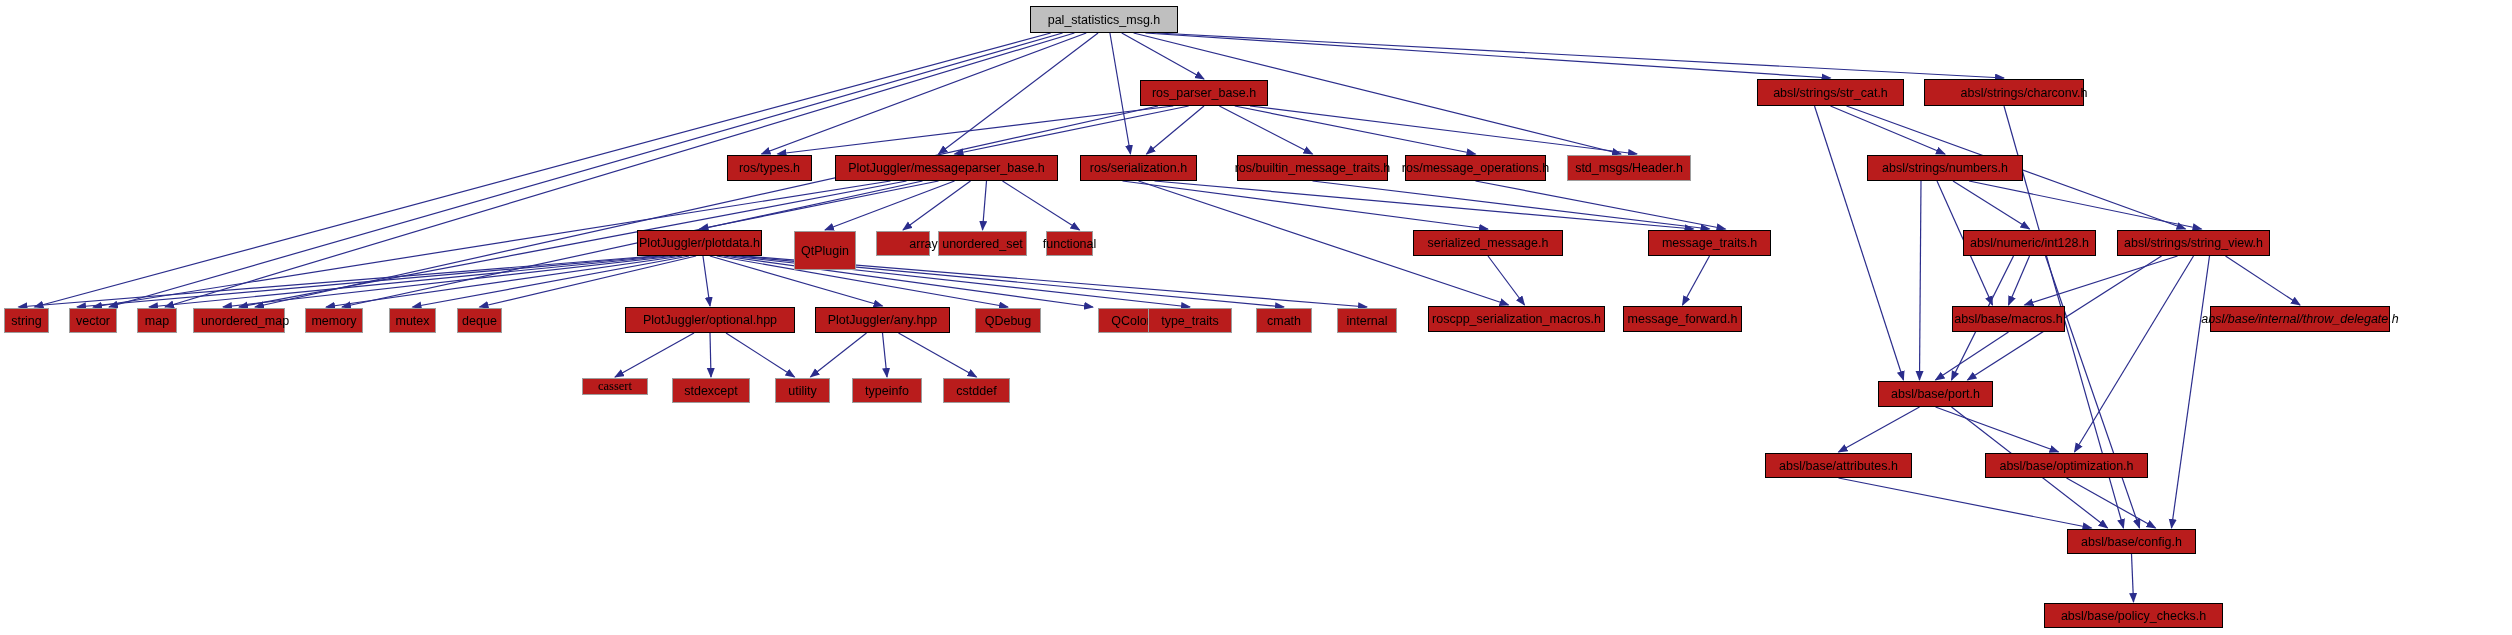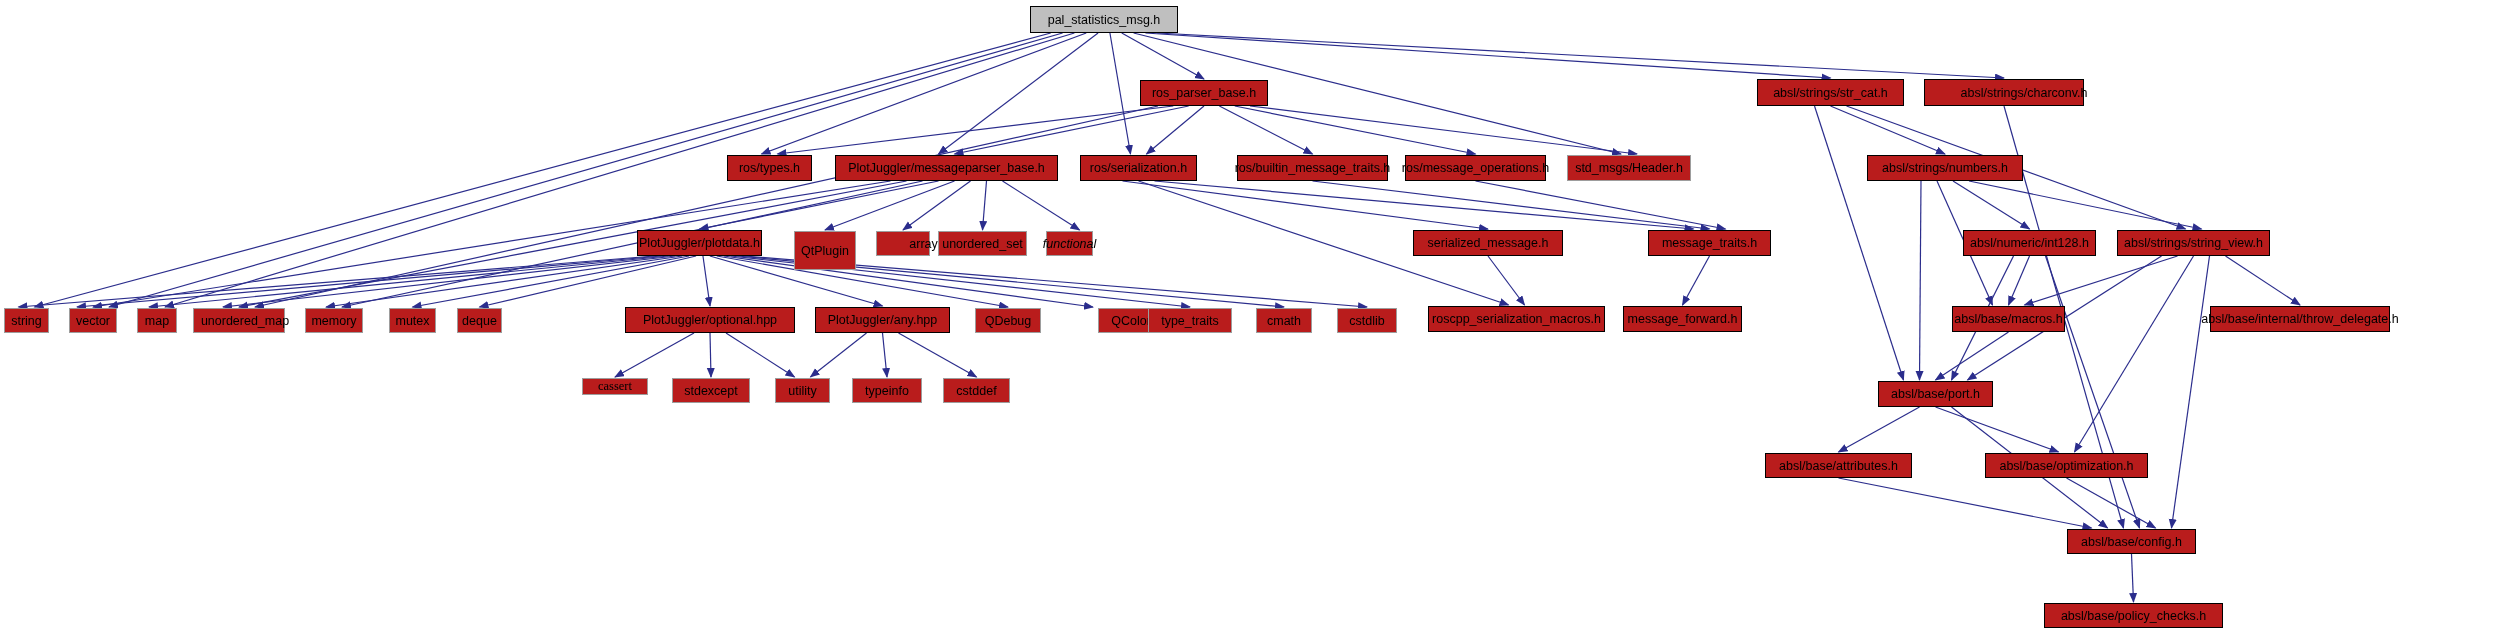--- a/index.html
+++ b/index.html
@@ -107,43 +107,43 @@
       <div class="node linked" style="left: 835px; top: 155px; width: 223px; height: 26px;">PlotJuggler/messageparser_base.h</div>
       <div class="node linked" style="left: 1080px; top: 155px; width: 117px; height: 26px;">ros/serialization.h</div>
       <div class="node linked" style="left: 1237px; top: 155px; width: 151px; height: 26px;">ros/builtin_message_traits.h</div>
       <div class="node linked" style="left: 1405px; top: 155px; width: 141px; height: 26px;">ros/message_operations.h</div>
       <div class="node leaf" style="left: 1567px; top: 155px; width: 124px; height: 26px;">std_msgs/Header.h</div>
       <div class="node linked" style="left: 1867px; top: 155px; width: 156px; height: 26px;">absl/strings/numbers.h</div>
       <div class="node linked" style="left: 637px; top: 230px; width: 125px; height: 26px;">PlotJuggler/plotdata.h</div>
       <div class="node leaf" style="left: 794px; top: 231px; width: 62px; height: 39px;">QtPlugin</div>
       <div class="node leaf" style="left: 876px; top: 231px; width: 54px; height: 25px; padding-left: 41px;">array</div>
       <div class="node leaf" style="left: 938px; top: 231px; width: 89px; height: 25px;">unordered_set</div>
-      <div class="node leaf" style="left: 1046px; top: 231px; width: 47px; height: 25px; font-style: italic;">functional</div>
+      <div class="node leaf" style="left: 1046px; top: 231px; width: 47px; height: 25px;">functional</div>
       <div class="node linked" style="left: 1413px; top: 230px; width: 150px; height: 26px;">serialized_message.h</div>
       <div class="node linked" style="left: 1648px; top: 230px; width: 123px; height: 26px;">message_traits.h</div>
       <div class="node linked" style="left: 1963px; top: 230px; width: 133px; height: 26px;">absl/numeric/int128.h</div>
       <div class="node linked" style="left: 2117px; top: 230px; width: 153px; height: 26px;">absl/strings/string_view.h</div>
       <div class="node leaf" style="left: 4px; top: 308px; width: 45px; height: 25px;">string</div>
       <div class="node leaf" style="left: 69px; top: 308px; width: 48px; height: 25px;">vector</div>
       <div class="node leaf" style="left: 137px; top: 308px; width: 40px; height: 25px;">map</div>
       <div class="node leaf" style="left: 193px; top: 308px; width: 92px; height: 25px; padding-left: 12px;">unordered_map</div>
       <div class="node leaf" style="left: 305px; top: 308px; width: 58px; height: 25px;">memory</div>
       <div class="node leaf" style="left: 389px; top: 308px; width: 47px; height: 25px;">mutex</div>
       <div class="node leaf" style="left: 457px; top: 308px; width: 45px; height: 25px;">deque</div>
       <div class="node linked" style="left: 625px; top: 307px; width: 170px; height: 26px;">PlotJuggler/optional.hpp</div>
       <div class="node linked" style="left: 815px; top: 307px; width: 135px; height: 26px;">PlotJuggler/any.hpp</div>
       <div class="node leaf" style="left: 975px; top: 308px; width: 66px; height: 25px;">QDebug</div>
       <div class="node leaf" style="left: 1062px; top: 308px; width: 66px; height: 25px; margin-left: 36px;">QColor</div>
       <div class="node leaf" style="left: 1148px; top: 308px; width: 84px; height: 25px;">type_traits</div>
       <div class="node leaf" style="left: 1256px; top: 308px; width: 56px; height: 25px;">cmath</div>
-      <div class="node leaf" style="left: 1337px; top: 308px; width: 60px; height: 25px;">cstdlib</div>
+      <div class="node leaf" style="left: 1337px; top: 308px; width: 60px; height: 25px;">internal</div>
       <div class="node linked" style="left: 1428px; top: 306px; width: 177px; height: 26px;">roscpp_serialization_macros.h</div>
       <div class="node linked" style="left: 1623px; top: 306px; width: 119px; height: 26px;">message_forward.h</div>
       <div class="node linked" style="left: 1952px; top: 306px; width: 113px; height: 26px;">absl/base/macros.h</div>
-      <div class="node linked" style="left: 2210px; top: 306px; width: 180px; height: 26px;">absl/base/internal/throw_delegate.h</div>
+      <div class="node linked" style="left: 2210px; top: 306px; width: 180px; height: 26px; font-style: italic;">absl/base/internal/throw_delegate.h</div>
       <div class="node leaf" style="left: 582px; top: 378px; width: 66px; height: 17px; font-family: Liberation Serif, serif;">cassert</div>
       <div class="node leaf" style="left: 672px; top: 378px; width: 78px; height: 25px;">stdexcept</div>
       <div class="node leaf" style="left: 775px; top: 378px; width: 55px; height: 25px;">utility</div>
       <div class="node leaf" style="left: 852px; top: 378px; width: 70px; height: 25px;">typeinfo</div>
       <div class="node leaf" style="left: 943px; top: 378px; width: 67px; height: 25px;">cstddef</div>
       <div class="node linked" style="left: 1878px; top: 381px; width: 115px; height: 26px;">absl/base/port.h</div>
       <div class="node linked" style="left: 1765px; top: 453px; width: 147px; height: 25px;">absl/base/attributes.h</div>
       <div class="node linked" style="left: 1985px; top: 453px; width: 163px; height: 25px;">absl/base/optimization.h</div>
       <div class="node linked" style="left: 2067px; top: 529px; width: 129px; height: 25px;">absl/base/config.h</div>
       <div class="node linked" style="left: 2044px; top: 603px; width: 179px; height: 25px;">absl/base/policy_checks.h</div>

